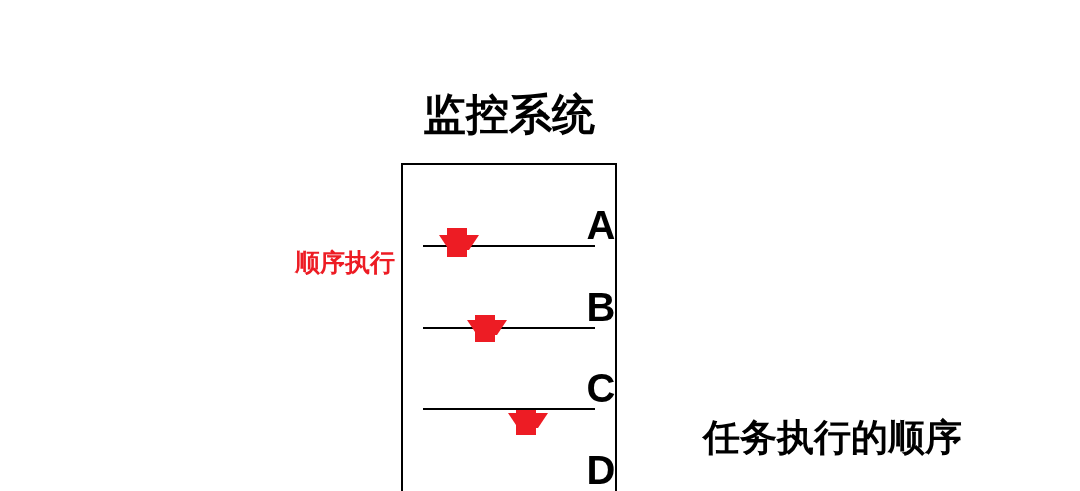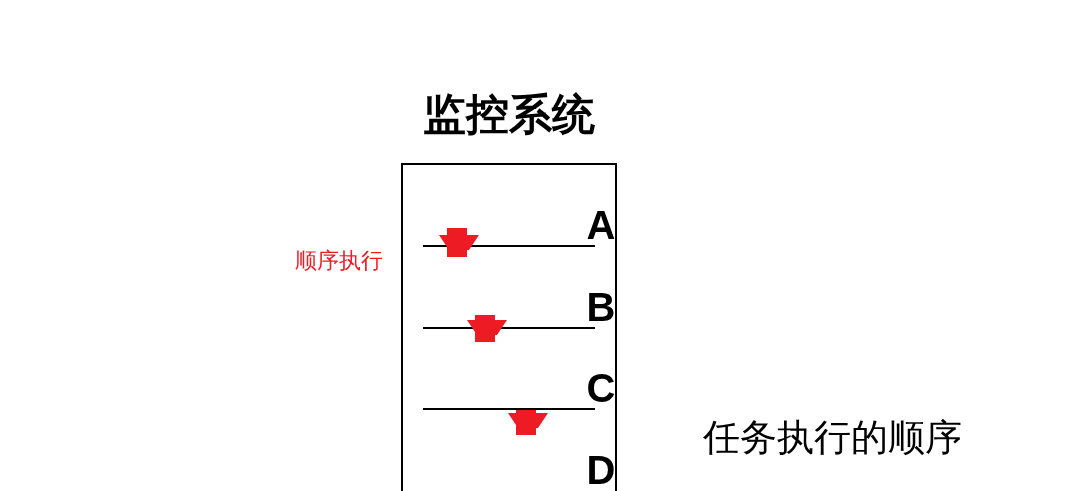--- a/index.html
+++ b/index.html
@@ -49,22 +49,22 @@
     transform: translateY(-50%);
     width: 60px;
     text-align: center;
     font-size: 40px;
     font-weight: 700;
   }
   .seq-label {
     position: absolute;
     left: 225px;
     top: 176px;
-    font-size: 22px;
-    font-weight: 400;
+    font-size: 25px;
+    font-weight: 700;
     color: var(--accent);
     white-space: nowrap;
   }
   .arrow { position: absolute; width: 20px; }
   .arrow-shaft {
     position: absolute;
     left: 8px;
     top: 0;
     bottom: 13px;
     width: 4px;
@@ -82,21 +82,21 @@
   }
   .arrow-1 { left: 369px; top: 158px; height: 62px; }
   .arrow-2 { left: 397px; top: 245px; height: 60px; }
   .arrow-3 { left: 438px; top: 340px; height: 58px; }
   .note {
     position: absolute;
     left: 613px;
     top: 324px;
     width: 312px;
     text-align: center;
-    font-weight: 400;
+    font-weight: 700;
     line-height: 48px;
   }
   .note-line1 { font-size: 37px; white-space: nowrap; }
   .note-line2 { font-size: 37px; white-space: nowrap; }
 </style>
 </head>
 <body>
 
 <div class="canvas">
 

